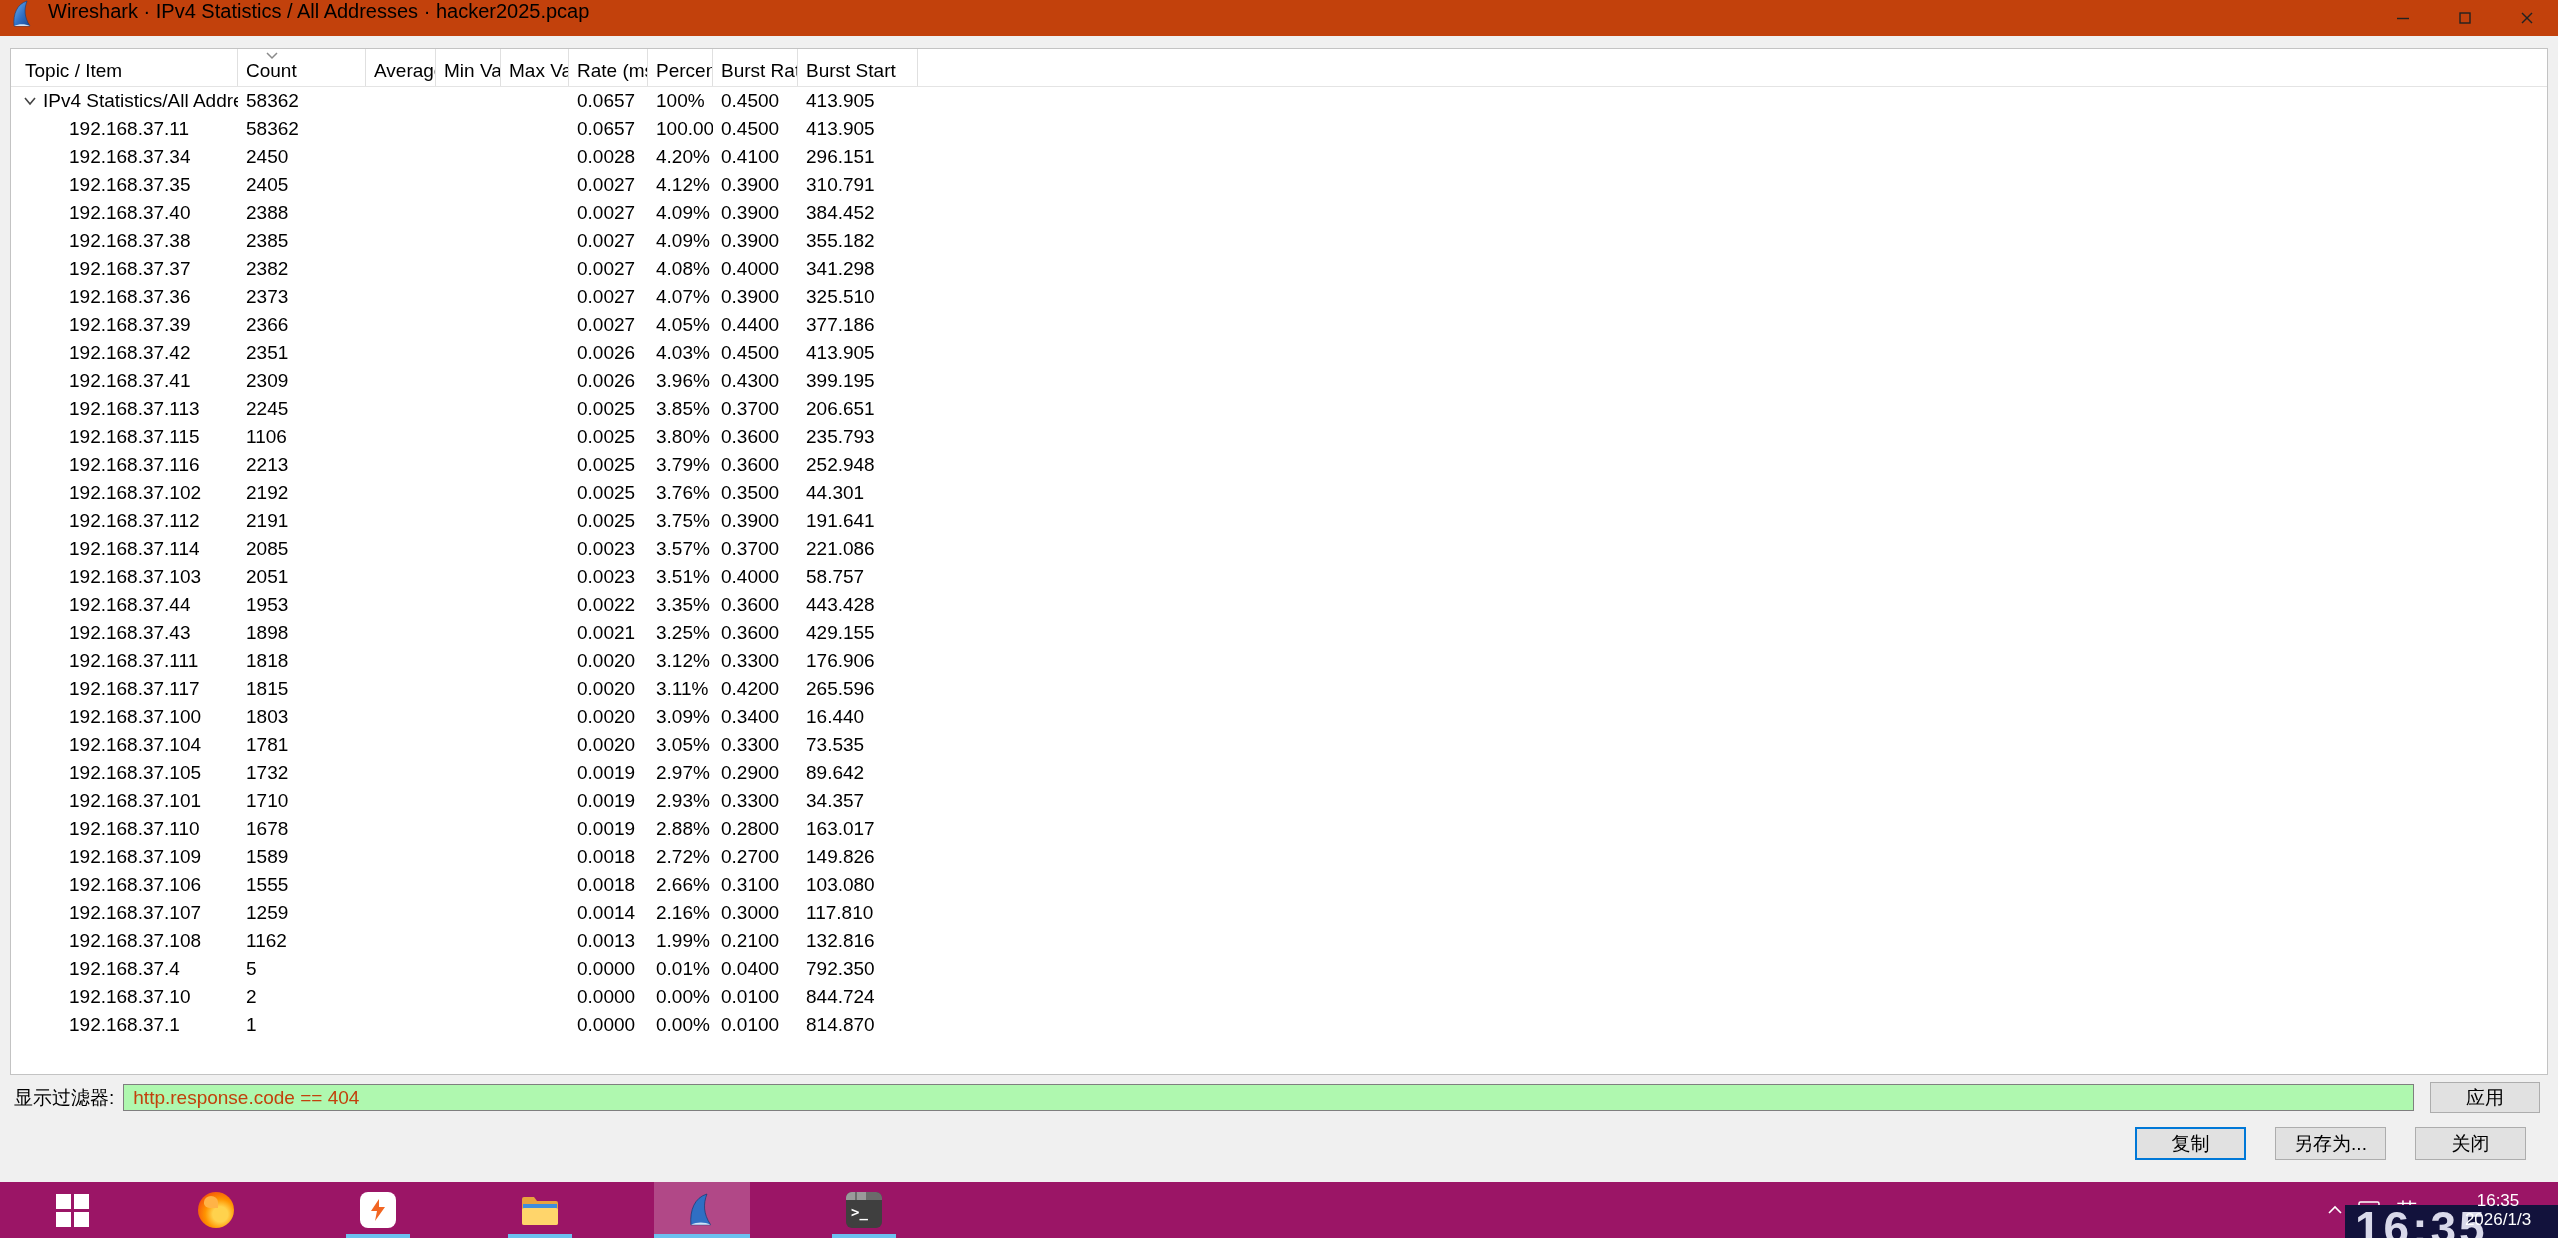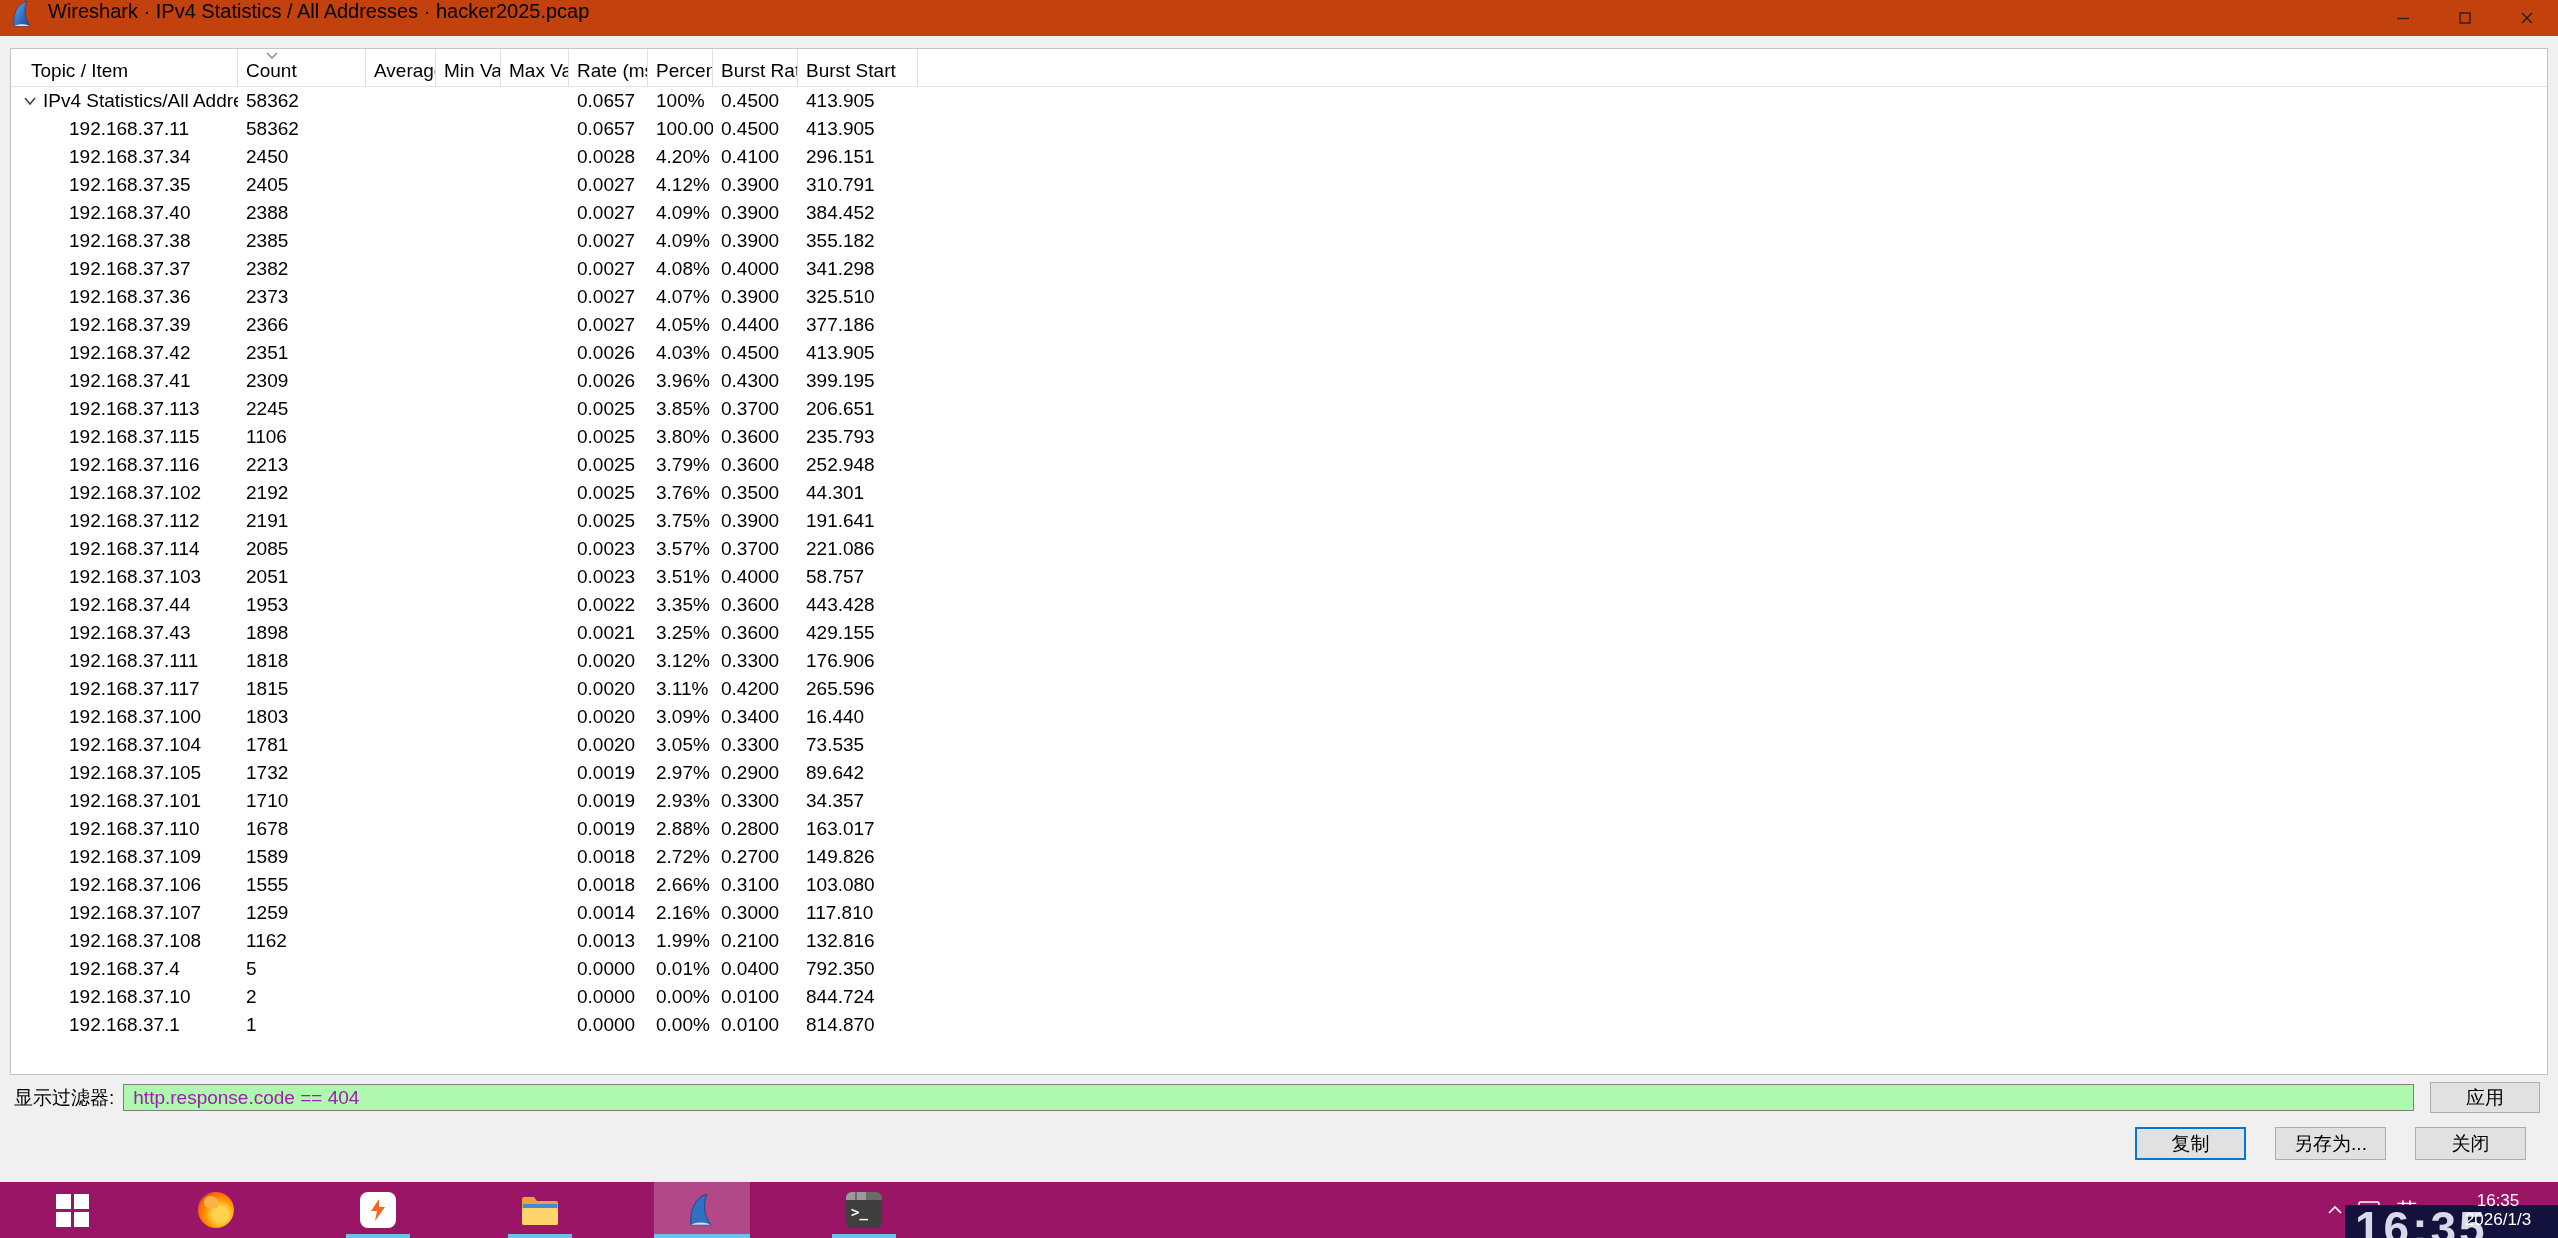--- a/index.html
+++ b/index.html
@@ -14,34 +14,34 @@
   .title-text{margin-left:12px;font-size:20px;white-space:nowrap;}
   .win-controls{margin-left:auto;display:flex;height:100%;}
   .win-btn{width:62px;height:100%;display:flex;align-items:center;justify-content:center;}
   .win-btn svg{stroke:#222;stroke-width:1.4;fill:none;}
   
   .dialog{position:absolute;top:36px;left:0;right:0;bottom:56px;background:#f0f0f0;}
   .table-frame{position:absolute;top:12px;left:10px;right:10px;bottom:107px;background:#fff;border:1px solid #c3c3c3;overflow:hidden;}
   .grid-cols{display:grid;grid-template-columns:227px 128px 70px 65px 68px 79px 65px 85px 120px minmax(0,1fr);}
   .thead{height:37px;border-bottom:1px solid #e4e4e4;position:relative;background:#fff;}
   .hcell{padding:11px 0 0 8px;font-size:19px;white-space:nowrap;border-right:1px solid #e0e0e0;overflow:hidden;}
-  .hcell.first{padding-left:20px;}
+  .hcell.first{padding-left:14px;}
   .hcell.filler{border-right:none;}
   .sort-indicator{position:absolute;left:248px;top:1px;}
   .trow{height:28px;align-items:center;font-size:19px;}
   .trow .c{padding-left:8px;white-space:nowrap;overflow:hidden;}
   .topic-cell{display:flex;align-items:center;padding-left:6px !important;}
   .twisty{width:26px;flex:none;display:flex;justify-content:center;align-items:center;}
   .trow.lvl1 .twisty{visibility:hidden;}
   .trow.lvl1 .topic-cell{padding-left:32px !important;}
   
   .filter-row{position:absolute;left:14px;right:18px;bottom:69px;height:31px;display:flex;align-items:center;}
   .filter-label{font-size:19px;margin-right:9px;white-space:nowrap;text-align:center;}
   .filter-input{flex:1;height:27px;box-sizing:border-box;background:#aff8af;border:1px solid #7f7f7f;
-    font-size:19px;font-family:inherit;padding:0 9px;margin-right:16px;color:#a21caf;outline:none;}
+    font-size:19px;font-family:inherit;padding:0 9px;margin-right:16px;color:#c2410c;outline:none;}
   .btn{background:#e1e1e1;border:1px solid #adadad;font-size:19px;font-family:inherit;color:#000;box-sizing:border-box;}
   .apply-btn{width:110px;height:31px;flex:none;}
   .bottom-buttons{position:absolute;right:32px;bottom:22px;display:flex;gap:29px;}
   .bottom-buttons .btn{width:111px;height:33px;}
   .btn.default{border:2px solid #0078d7;}
   
   .taskbar{position:absolute;left:0;right:0;bottom:0;height:56px;background:#9b1566;}
   .tb-btn{position:absolute;top:0;height:56px;width:96px;display:flex;align-items:center;justify-content:center;}
   .tb-btn.active{background:rgba(255,255,255,0.22);}
   .runline{position:absolute;bottom:0;left:16px;right:16px;height:4px;background:#6cc1ef;}

